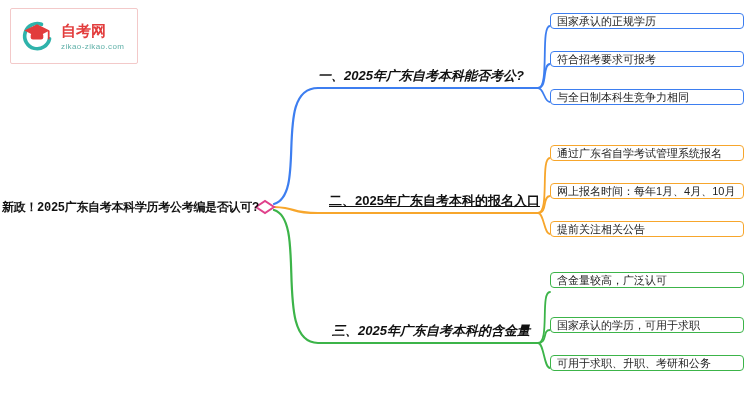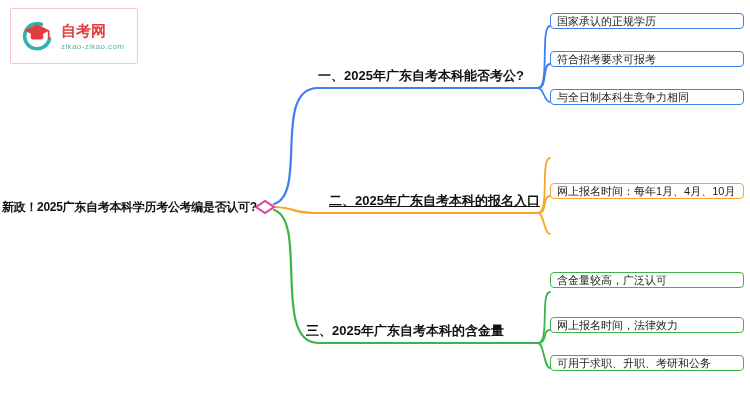--- a/index.html
+++ b/index.html
@@ -12,21 +12,21 @@
   svg.edges { position:absolute; left:0; top:0; }
   .logo {
     position:absolute; left:10px; top:8px; width:128px; height:56px;
     border:1px solid #f3c9c9; border-radius:2px; background:#fff;
     display:flex; align-items:center; padding:0 8px; gap:6px;
   }
   .logo-title { color:#e23c3c; font-size:15px; font-weight:bold; line-height:18px; }
   .logo-sub { color:#5fb0a8; font-size:8px; letter-spacing:.4px; margin-top:2px; }
   .root-label {
     position:absolute; left:2px; top:199px; white-space:nowrap;
-    font-size:12px; font-weight:700; letter-spacing:-0.3px; color:#111;
+    font-size:12px; font-weight:700; letter-spacing:-0.3px; color:#111;font-family:Liberation Mono, monospace;
   }
   .branch-label {
     position:absolute; white-space:nowrap; font-size:13px; font-weight:600; color:#111;
   }
   .leaf {
     position:absolute; left:550px; width:194px; height:16px;
     border:1.6px solid #999; border-radius:4px; background:#fff;
     display:flex; align-items:center; padding:0 6px;
     font-size:11px; color:#222; white-space:nowrap; overflow:hidden;
   }
@@ -64,27 +64,29 @@
       <line x1="33" y1="15" x2="33" y2="23" stroke="#e23c3c" stroke-width="2" stroke-linecap="round"></line>
     </svg>
     <div>
       <div class="logo-title">自考网</div>
       <div class="logo-sub">zikao-zikao.com</div>
     </div>
   </div>
 
   <div class="root-label">新政！2025广东自考本科学历考公考编是否认可?</div>
 
-  <div class="branch-label" style="left:318px; top:67px;">一、2025年广东自考本科能否考公?</div>
+  <div class="branch-label" style="left:318px; top:67px;font-style:italic;">一、2025年广东自考本科能否考公?</div>
   <div class="branch-label" style="left:329px; top:192px;text-decoration:underline;">二、2025年广东自考本科的报名入口</div>
-  <div class="branch-label" style="left:306px; top:322px;">三、2025年广东自考本科的含金量</div>
+  <div class="branch-label" style="left:332px; top:322px;font-style:italic;">三、2025年广东自考本科的含金量</div>
 
   <div class="leaf" style="top: 13px; border-color: rgb(61, 126, 240);">国家承认的正规学历</div>
   <div class="leaf" style="top: 89px; border-color: rgb(61, 126, 240);">与全日制本科生竞争力相同</div>
   <div class="leaf" style="top: 51px; border-color: rgb(61, 126, 240);">符合招考要求可报考</div>
 
+  <div class="leaf" style="top: 145px; border-color: rgb(247, 166, 44);">通过广东省自学考试管理系统报名</div>
   <div class="leaf" style="top: 183px; border-color: rgb(247, 166, 44);">网上报名时间：每年1月、4月、10月</div>
+  <div class="leaf" style="top: 221px; border-color: rgb(247, 166, 44);">提前关注相关公告</div>
 
   <div class="leaf" style="top: 272px; border-color: rgb(60, 180, 73);">含金量较高，广泛认可</div>
-  <div class="leaf" style="top: 317px; border-color: rgb(60, 180, 73);">网上报名时间，法律效力</div>
+  <div class="leaf" style="top: 317px; border-color: rgb(60, 180, 73);">国家承认的学历，可用于求职</div>
   <div class="leaf" style="top: 355px; border-color: rgb(60, 180, 73);">可用于求职、升职、考研和公务</div>
 
 </div>
 
 </body></html>

